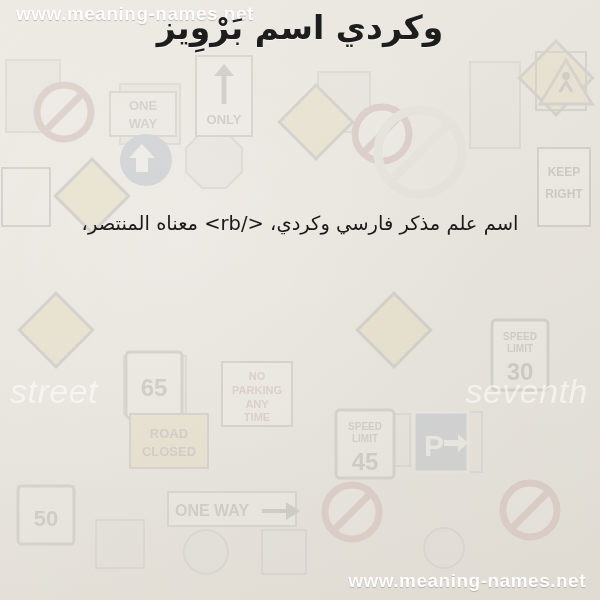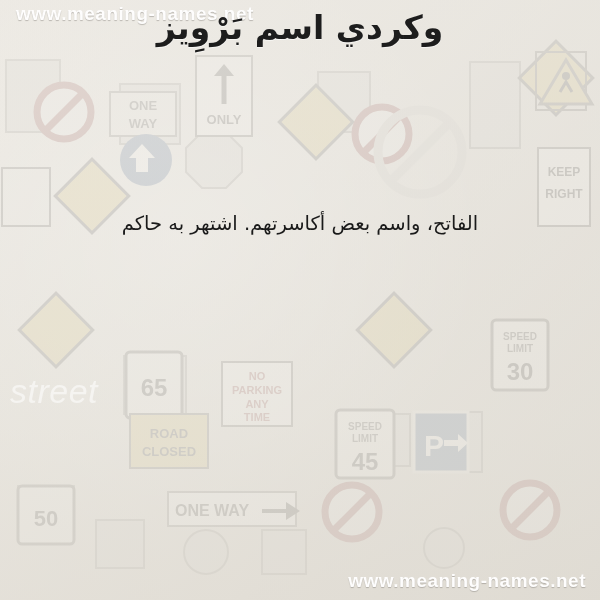--- a/index.html
+++ b/index.html
@@ -258,24 +258,25 @@
         <circle cx="444" cy="548" r="20" fill="#d9d6cf" stroke="#8d8a82" stroke-width="2"></circle>
         <rect x="96" y="520" width="48" height="48" fill="#d9d6cf" stroke="#8d8a82" stroke-width="2"></rect>
         <rect x="262" y="530" width="44" height="44" fill="#d9d6cf" stroke="#8d8a82" stroke-width="2"></rect>
       </g>
     </svg>
   </div>
 
   <div class="veil"></div>
 
   <div class="watermark watermark-mid">street</div>
+  <div class="watermark watermark-mid2">seventh</div>
 
   <div class="watermark watermark-top">www.meaning-names.net</div>
 
   <div class="title">وكردي اسم بَرْوِيز</div>
 
   <div class="body-text">
-    <span class="line">الفاتح، واسم بعض أكاسرتهم. اشتهر به حاكم</span>
+    <span class="line">اسم علم مذكر فارسي وكردي، &lt;/rb&gt; معناه المنتصر،</span>
   </div>
 
   <div class="watermark watermark-bottom">www.meaning-names.net</div>
 
 </div>
 
 </body></html>

